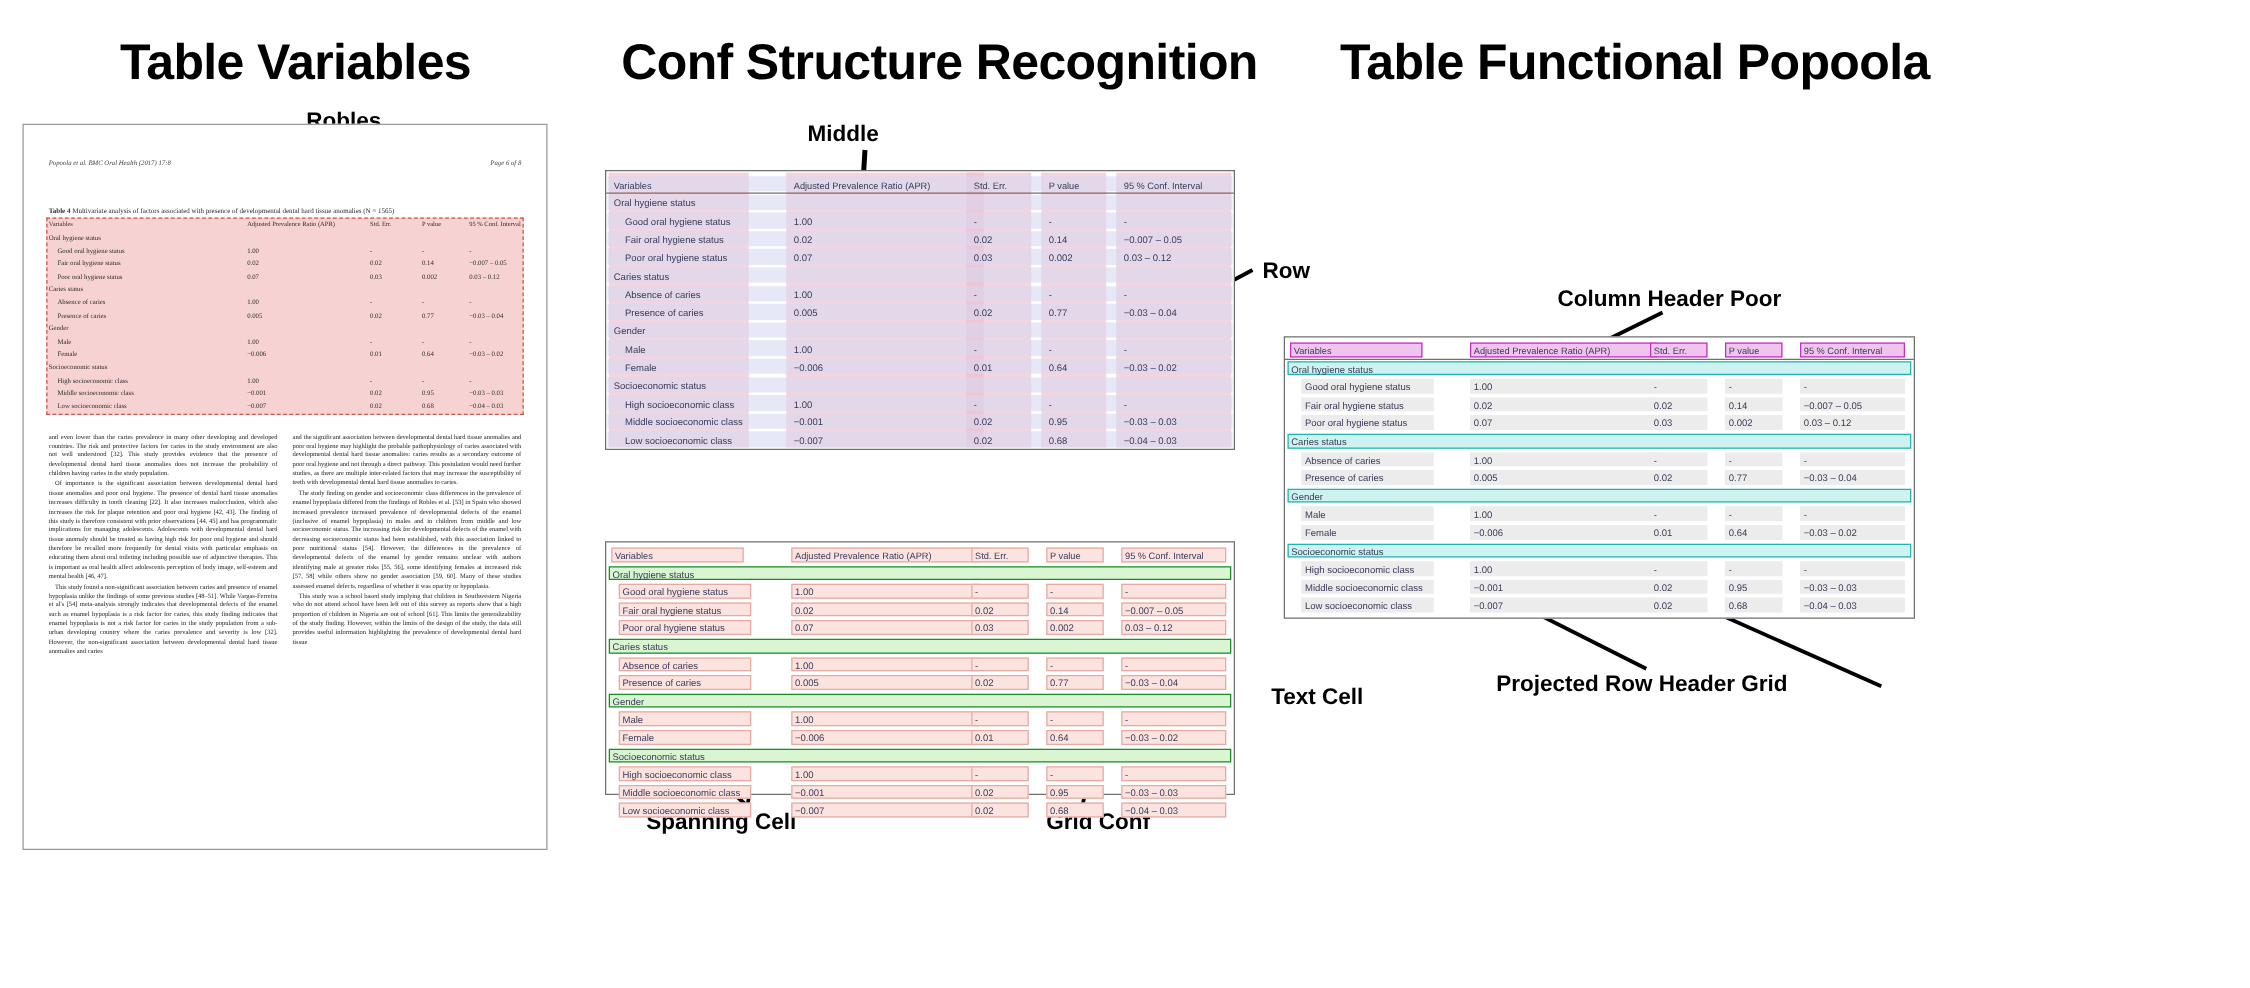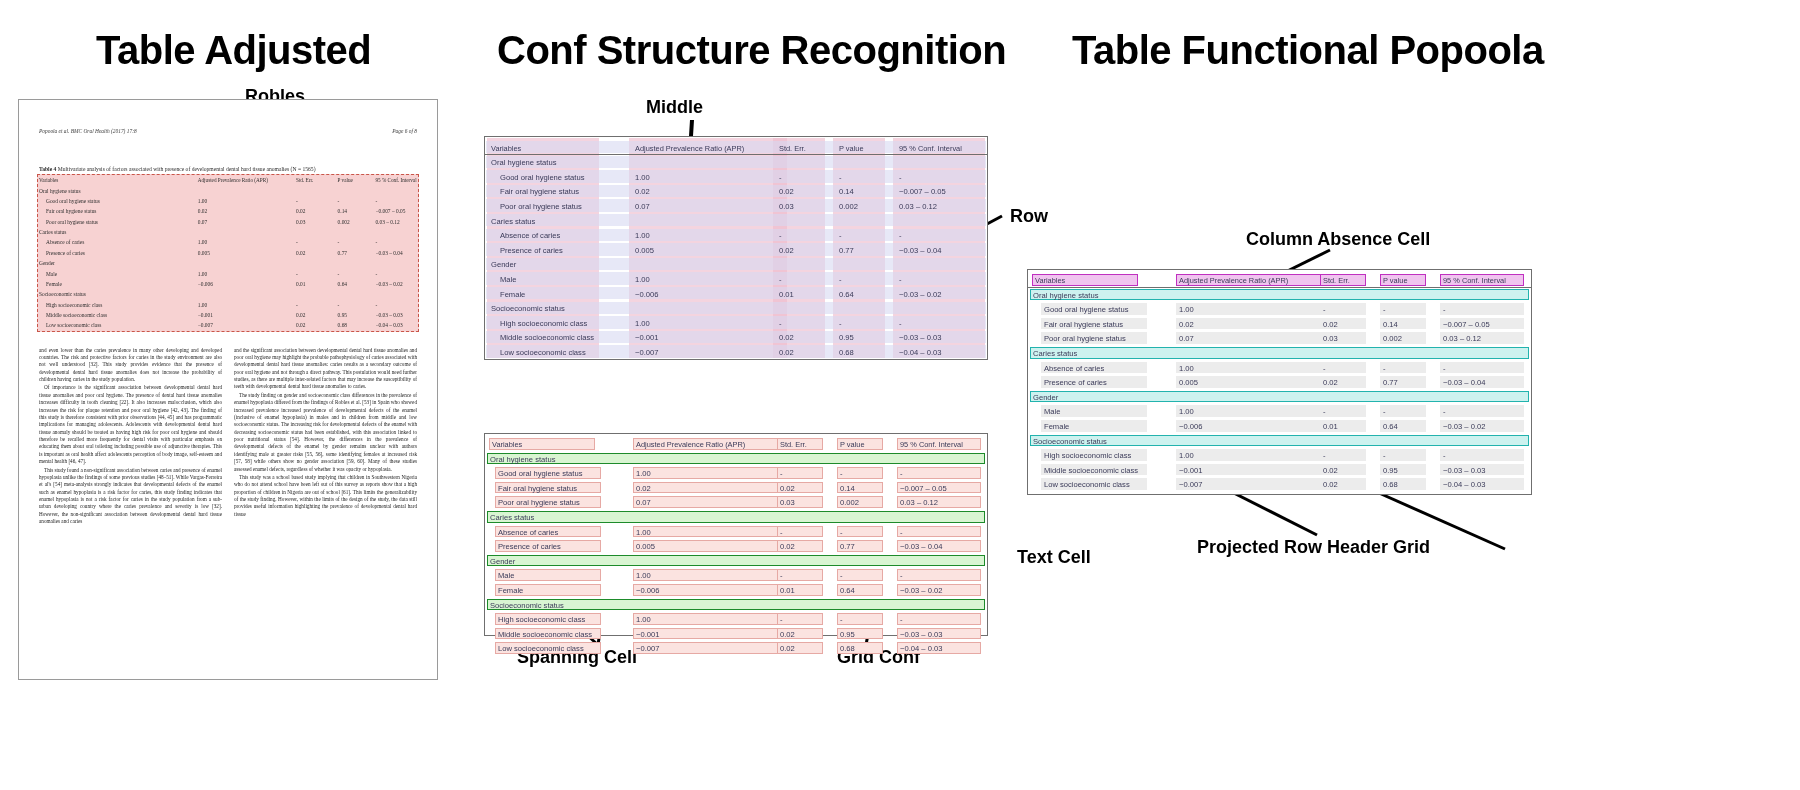--- a/index.html
+++ b/index.html
@@ -107,40 +107,40 @@
   }
 
   
   .graybox{ position:absolute; background:#ececec; }
   .colhdrbox{ position:absolute; background:#f0c4ef; border:1.2px solid #c030c0; }
   .cyanbox{ position:absolute; background:#cdf2ef; border:1.2px solid #22b3ae; }
 </style>
 </head>
 <body>
 
-<div class="panel-title" id="t-detection">Table Adjusted</div>
+<div class="panel-title" id="t-detection">Table Variables</div>
 <div class="panel-title" id="t-structure">Conf Structure Recognition</div>
 <div class="panel-title" id="t-functional">Table Functional Popoola</div>
 
 <svg class="leader">
   <line x1="272" y1="108" x2="216" y2="218" stroke="#000" stroke-width="4"></line>
   <line x1="692" y1="120" x2="688" y2="184" stroke="#000" stroke-width="4"></line>
   <line x1="1002" y1="216" x2="942" y2="248" stroke="#000" stroke-width="3"></line>
   <line x1="1330" y1="250" x2="1253" y2="288" stroke="#000" stroke-width="3"></line>
   <line x1="1505" y1="549" x2="1370" y2="489" stroke="#000" stroke-width="3"></line>
   <line x1="1317" y1="535" x2="1210" y2="481" stroke="#000" stroke-width="3"></line>
   <line x1="598" y1="645" x2="586" y2="634" stroke="#000" stroke-width="3"></line>
   <line x1="598" y1="645" x2="611" y2="557" stroke="#000" stroke-width="3"></line>
   <line x1="866" y1="645" x2="878" y2="580" stroke="#000" stroke-width="3"></line>
 </svg>
 
 <div class="anno-label" style="left:245px;  top:86px;">Robles</div>
 <div class="anno-label" style="left:646px;  top:97px;">Middle</div>
 <div class="anno-label" style="left:1010px; top:206px;">Row</div>
-<div class="anno-label" style="left:1246px; top:229px;">Column Absence Cell</div>
+<div class="anno-label" style="left:1246px; top:229px;">Column Header Poor</div>
 <div class="anno-label" style="left:1017px; top:547px;">Text Cell</div>
 <div class="anno-label" style="left:1197px; top:537px;">Projected Row Header Grid</div>
 <div class="anno-label" style="left:517px;  top:647px;">Spanning Cell</div>
 <div class="anno-label" style="left:837px;  top:647px;">Grid Conf</div>
 
 <div id="doc-page">
   <div id="doc-runhead">
     <span>Popoola et al. BMC Oral Health  (2017) 17:8</span>
     <span>Page 6 of 8</span>
   </div>

